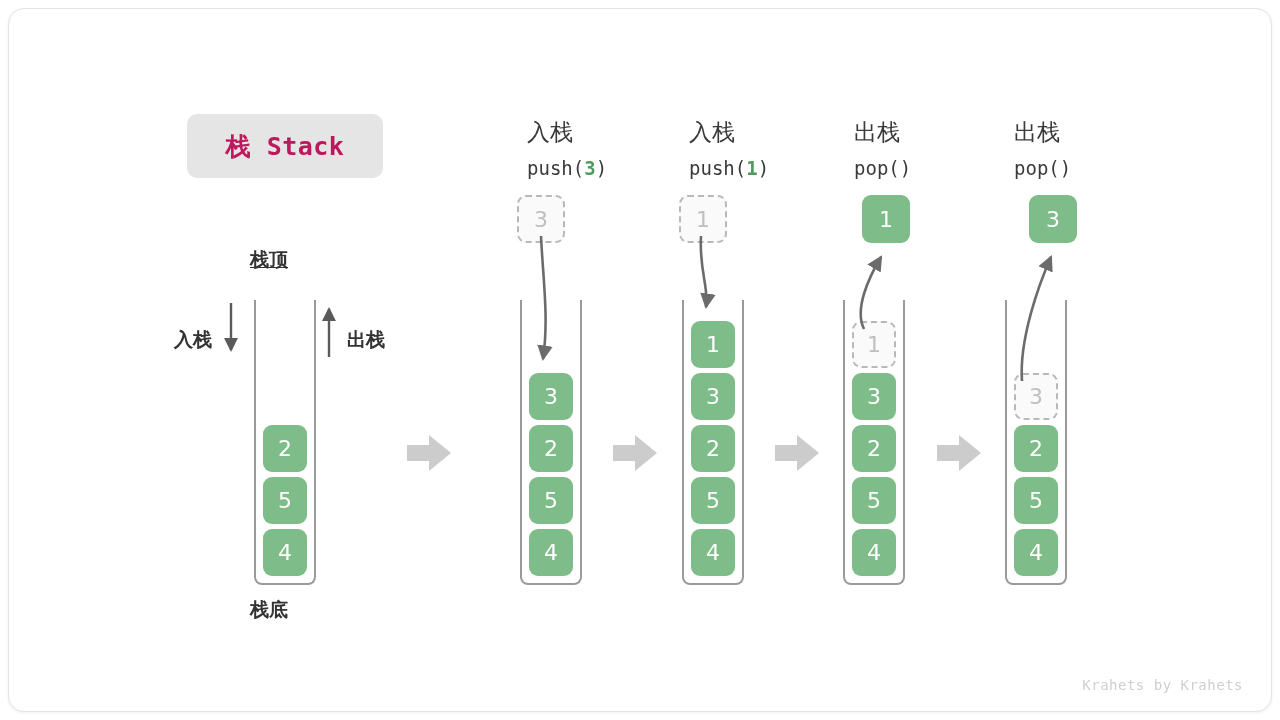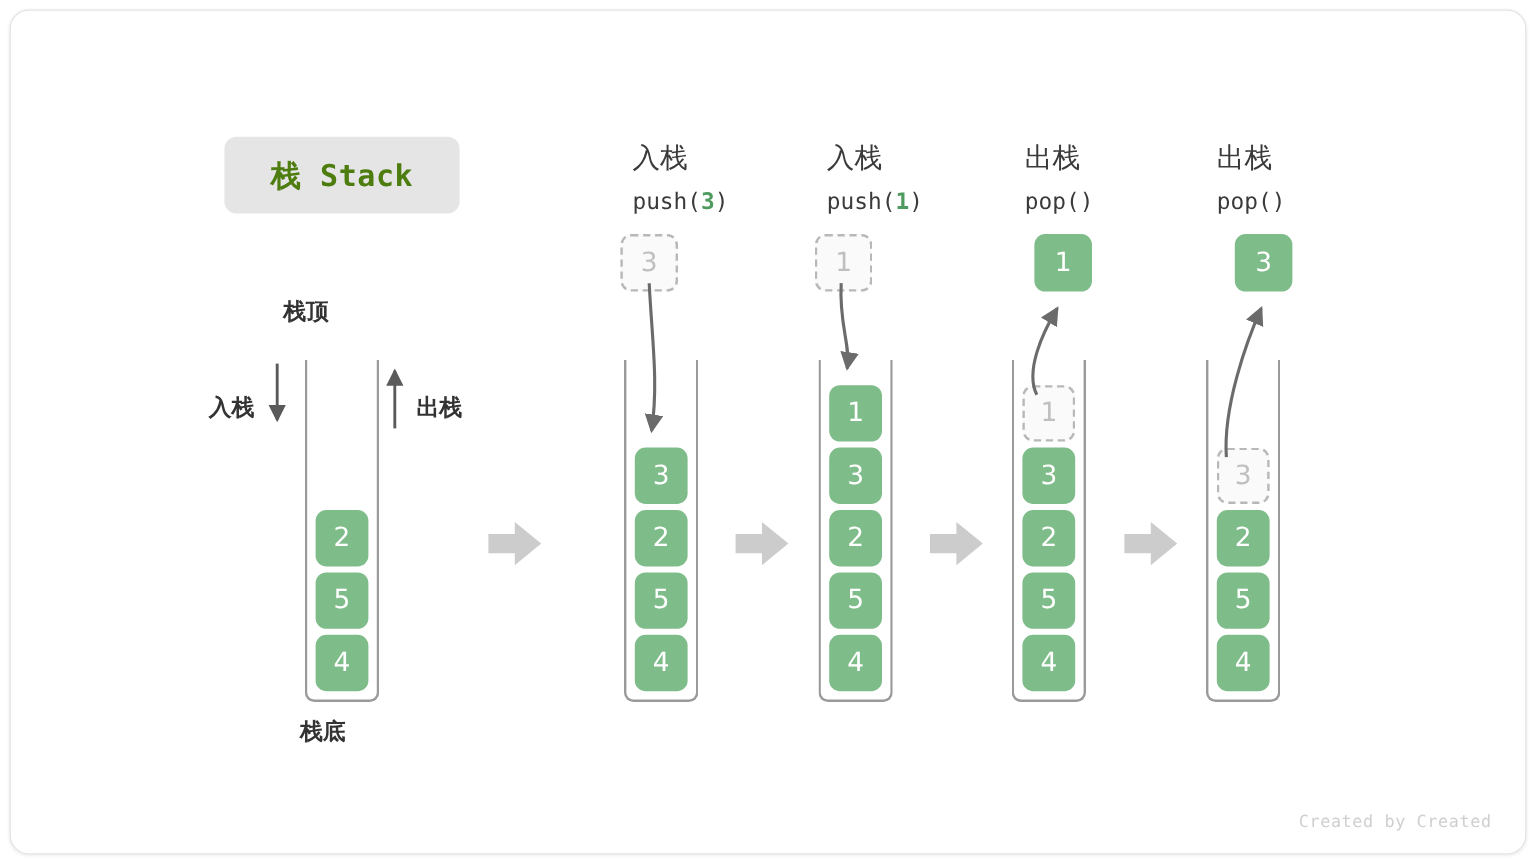--- a/index.html
+++ b/index.html
@@ -38,21 +38,21 @@
     top: 105px;
     width: 196px;
     height: 64px;
     background: #e5e5e5;
     border-radius: 10px;
     display: flex;
     align-items: center;
     justify-content: center;
     font-size: 25px;
     font-weight: bold;
-    color: #4d7c0f;
+    color: #be185d;
     letter-spacing: 0.5px;
     font-family: "DejaVu Sans Mono", "Liberation Mono", monospace;
   }
 
   
   .col-head {
     width: 170px;
     text-align: left;
     color: #3a3a3a;
   }
@@ -177,21 +177,21 @@
   <div class="abs col-head" style="left:845px; top:105px;">
     <div class="cn">出栈</div>
     <div class="code"><span>pop(</span><span class="num"></span><span>)</span></div>
   </div>
 
   <div class="abs col-head" style="left:1005px; top:105px;">
     <div class="cn">出栈</div>
     <div class="code"><span>pop(</span><span class="num"></span><span>)</span></div>
   </div>
 
-  <div class="abs cap-label" style="left:196px; top:238px; width:100px;">栈顶</div>
+  <div class="abs cap-label" style="left:210px; top:238px; width:100px;text-decoration:underline;">栈顶</div>
   <div class="abs cap-label" style="left:210px; top:588px; width:100px;">栈底</div>
   <div class="abs side-label" style="left:165px; top:318px;">入栈</div>
   <div class="abs side-label" style="left:338px; top:318px;">出栈</div>
 
   <div class="abs stack-box" style="left:245px; top:291px;"></div>
   <div class="cell filled" style="left:254px; top:416px;">2</div>
   <div class="cell filled" style="left:254px; top:468px;">5</div>
   <div class="cell filled" style="left:254px; top:520px;">4</div>
 
   <div class="abs cell float-ghost" style="left:508px; top:186px;">3</div>
@@ -256,15 +256,15 @@
       <path d="M604,436 h22 v-10 l22,18 l-22,18 v-10 h-22 z"></path>
     </g>
     <g fill="#cccccc">
       <path d="M766,436 h22 v-10 l22,18 l-22,18 v-10 h-22 z"></path>
     </g>
     <g fill="#cccccc">
       <path d="M928,436 h22 v-10 l22,18 l-22,18 v-10 h-22 z"></path>
     </g>
   </svg>
 
-  <div class="abs" id="footer">Created by Created</div>
+  <div class="abs" id="footer">Krahets by Krahets</div>
 
 </div>
 
 </body></html>

